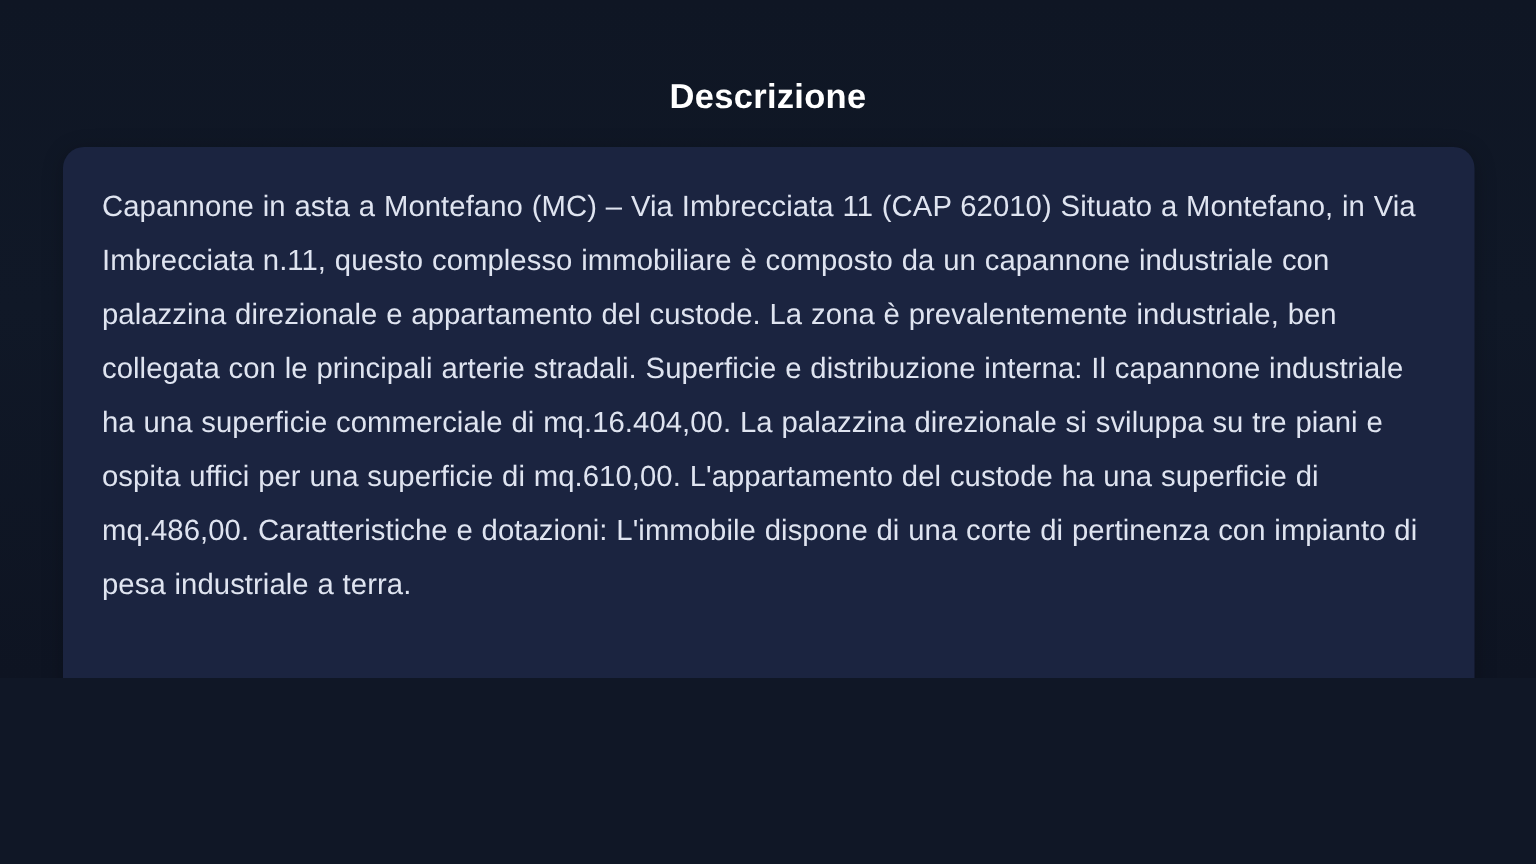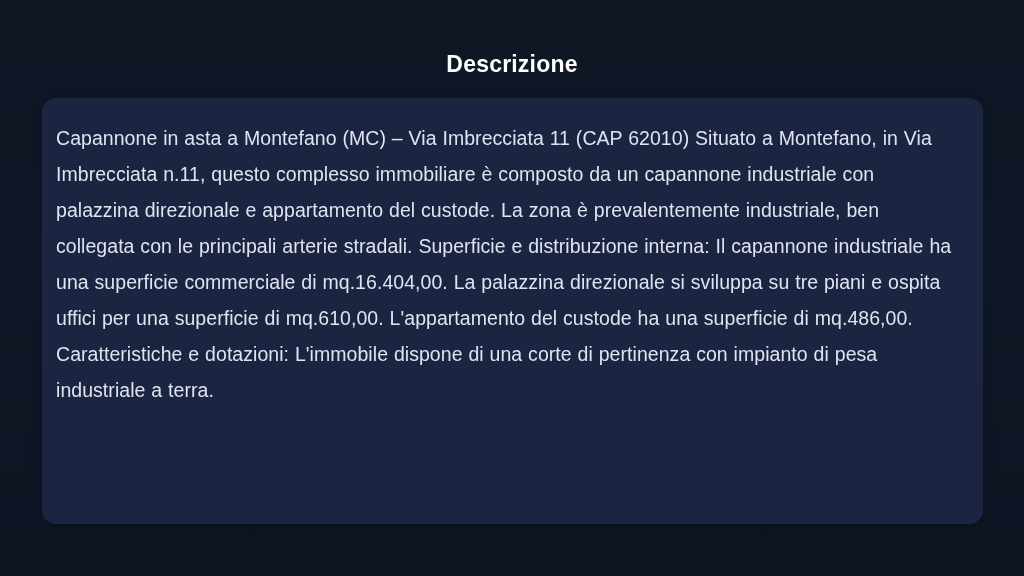--- a/index.html
+++ b/index.html
@@ -10,21 +10,21 @@
     width: 1024px;
     height: 576px;
     overflow: hidden;
     background: #101726;
     font-family: "Liberation Sans", sans-serif;
     -webkit-font-smoothing: antialiased;
   }
   .screen {
     position: relative;
     width: 1024px;
-    height: 576px;
+    height: 452px;
     background:
       linear-gradient(180deg, #0f1624 0%, #101827 45%, #0e1422 100%);
     box-sizing: border-box;
     overflow: hidden;
   }
   .page-title {
     position: absolute;
     top: 48px;
     left: 0;
     width: 1024px;
@@ -37,21 +37,21 @@
   }
   .desc-card {
     position: absolute;
     left: 42px;
     top: 98px;
     width: 941px;
     height: 426px;
     box-sizing: border-box;
     background: #1b2440;
     border-radius: 14px;
-    padding: 22px 26px 26px 14px;
+    padding: 22px 26px 26px 26px;
     box-shadow: 0 2px 14px rgba(0,0,0,0.22);
   }
   .desc-body {
     margin: 0;
     font-size: 19.5px;
     line-height: 36px;
     color: #dfe4f0;
     letter-spacing: 0.05px;
     word-spacing: 0.4px;
     text-align: left;

